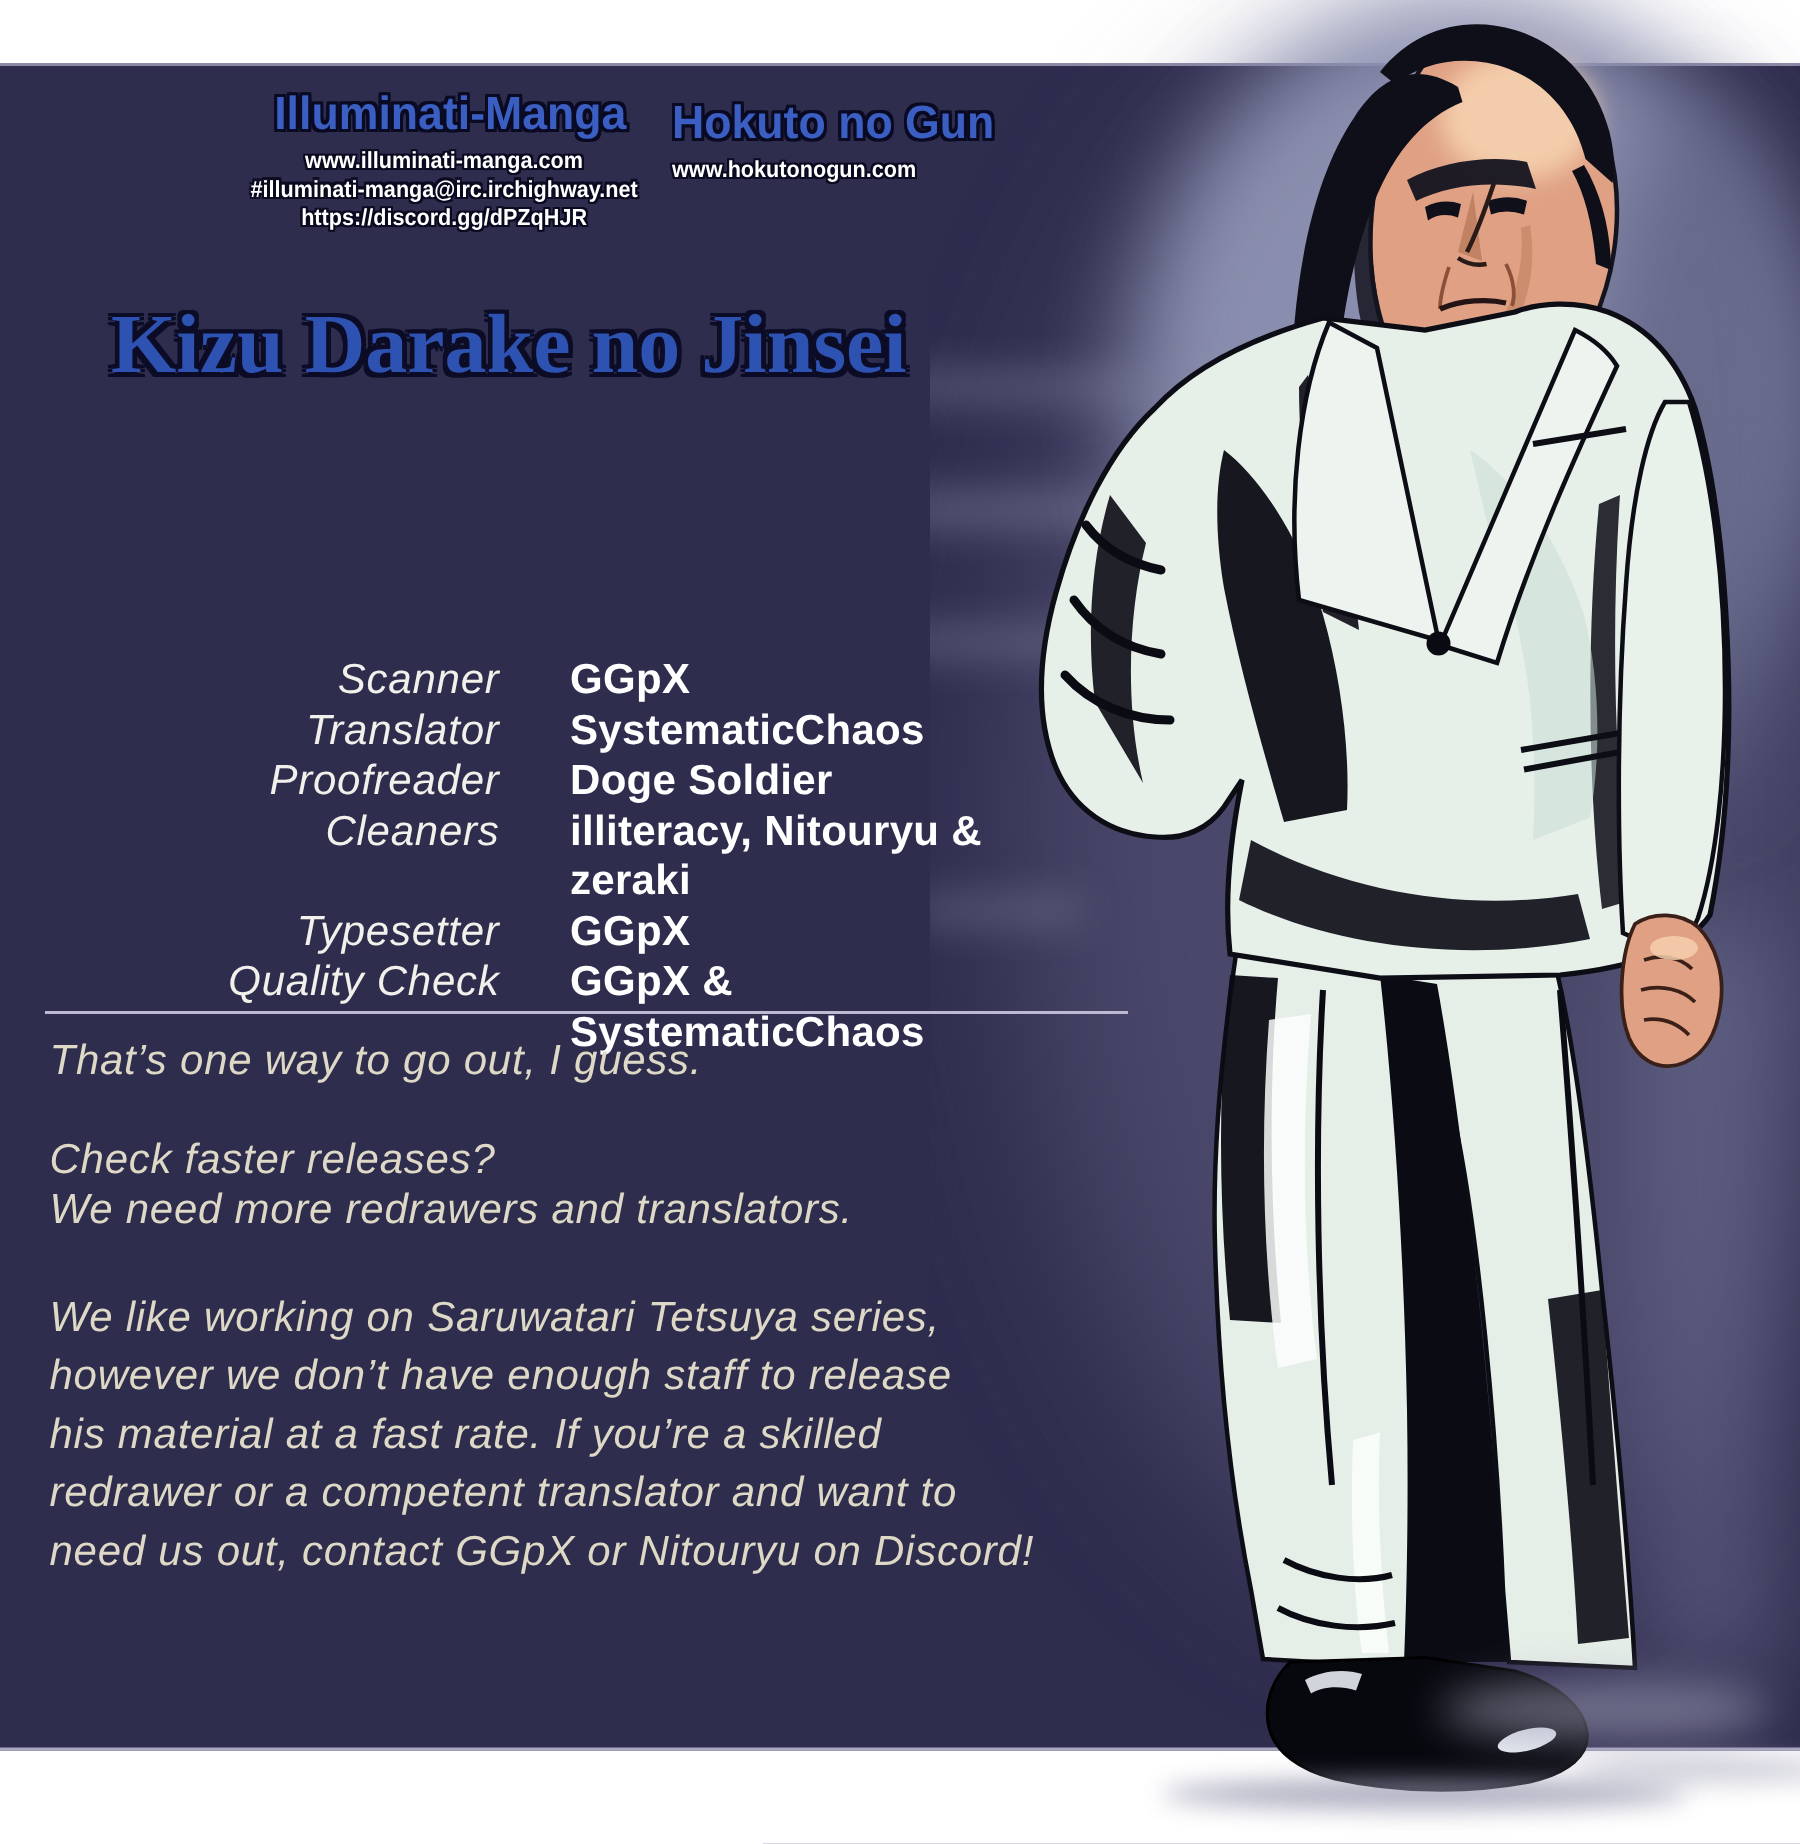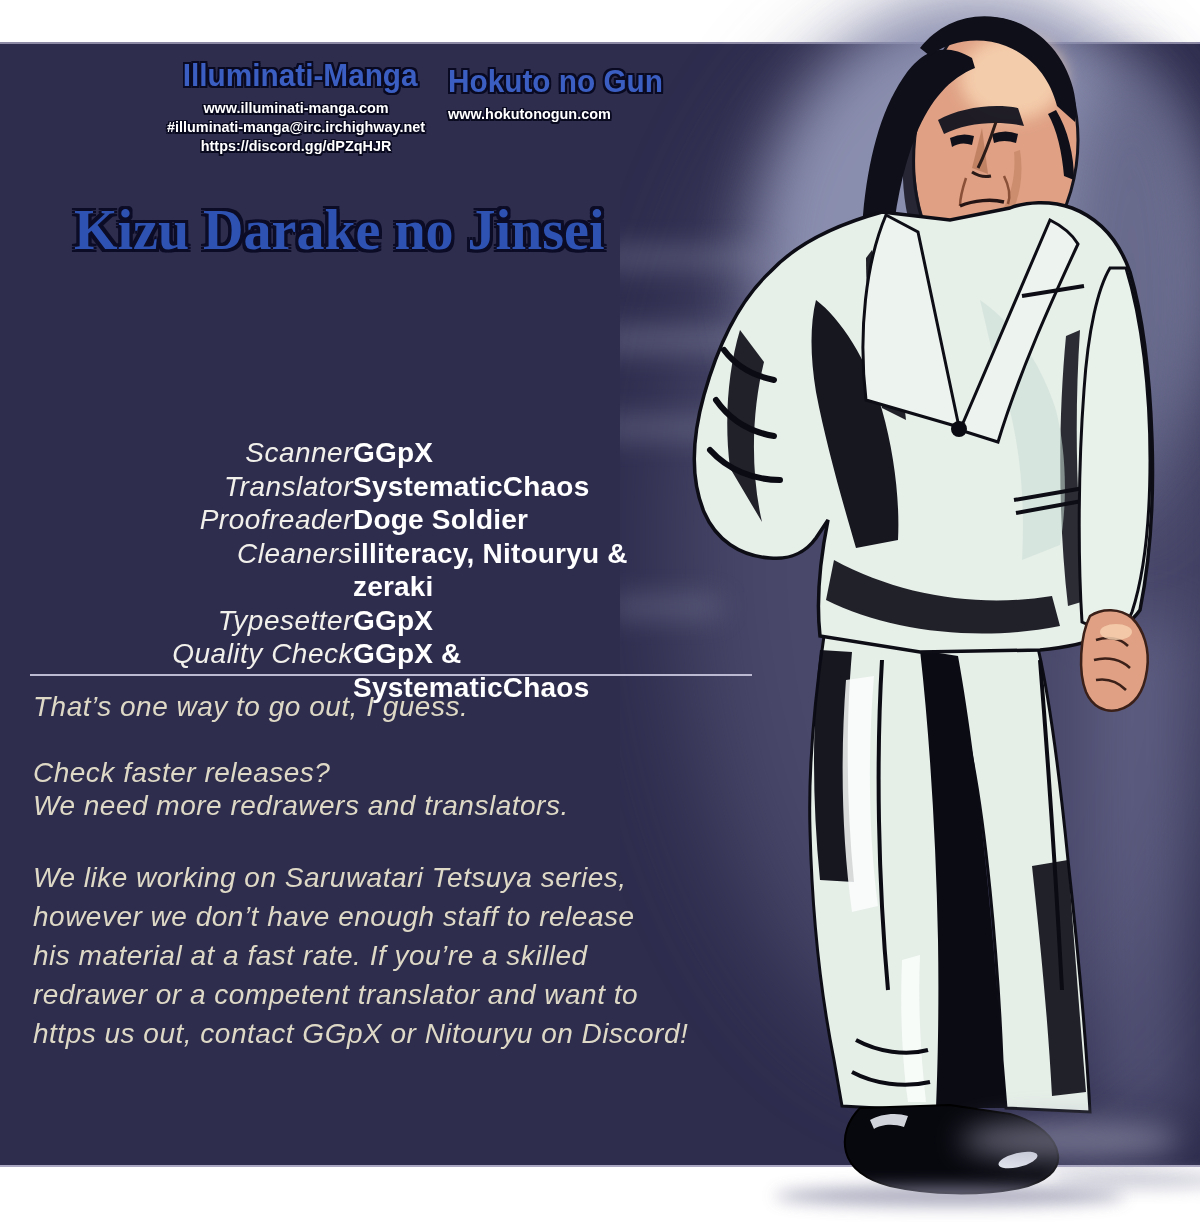--- a/index.html
+++ b/index.html
@@ -37,28 +37,28 @@
   
   .title{
     position:absolute; left:74px; top:198px; width:680px;
     font-size:56px; font-weight:bold; color:#2d52b2; white-space:nowrap; letter-spacing:0px;
     text-shadow:3px 0 #0c0c26,-3px 0 #0c0c26,0 3px #0c0c26,0 -3px #0c0c26,
                 3px 3px #0c0c26,-3px 3px #0c0c26,3px -3px #0c0c26,-3px -3px #0c0c26;
     font-family:Liberation Serif, serif;
   }
 
   
-  .credits{position:absolute; left:68px; top:436px; width:690px;}
+  .credits{position:absolute; left:48px; top:436px; width:690px;}
   .credit-row{display:flex; align-items:flex-start;}
   .credit-role{
     width:285px; text-align:right; font-style:italic; color:#f2f0ea;
     font-size:28px; line-height:33.5px; letter-spacing:.5px;
   }
   .credit-names{
-    width:352px; font-weight:bold; color:#ffffff;
+    margin-left:47px; width:352px; font-weight:bold; color:#ffffff;
     font-size:28px; line-height:33.5px; letter-spacing:.2px;
   }
 
   .divider{
     position:absolute; left:30px; top:674px; width:722px; height:0;
     border:none; border-top:2px solid #bcb9d2; margin:0;
   }
 
   
   .note{
@@ -232,16 +232,16 @@
   <div class="note note-recruit">
     <div>Check faster releases?</div>
     <div>We need more redrawers and translators.</div>
   </div>
 
   <div class="note note-paragraph">
     <div>We like working on Saruwatari Tetsuya series,</div>
     <div>however we don’t have enough staff to release</div>
     <div>his material at a fast rate. If you’re a skilled</div>
     <div>redrawer or a competent translator and want to</div>
-    <div>https us out, contact GGpX or Nitouryu on Discord!</div>
+    <div>need us out, contact GGpX or Nitouryu on Discord!</div>
   </div>
 
 </div>
 
 </body></html>

